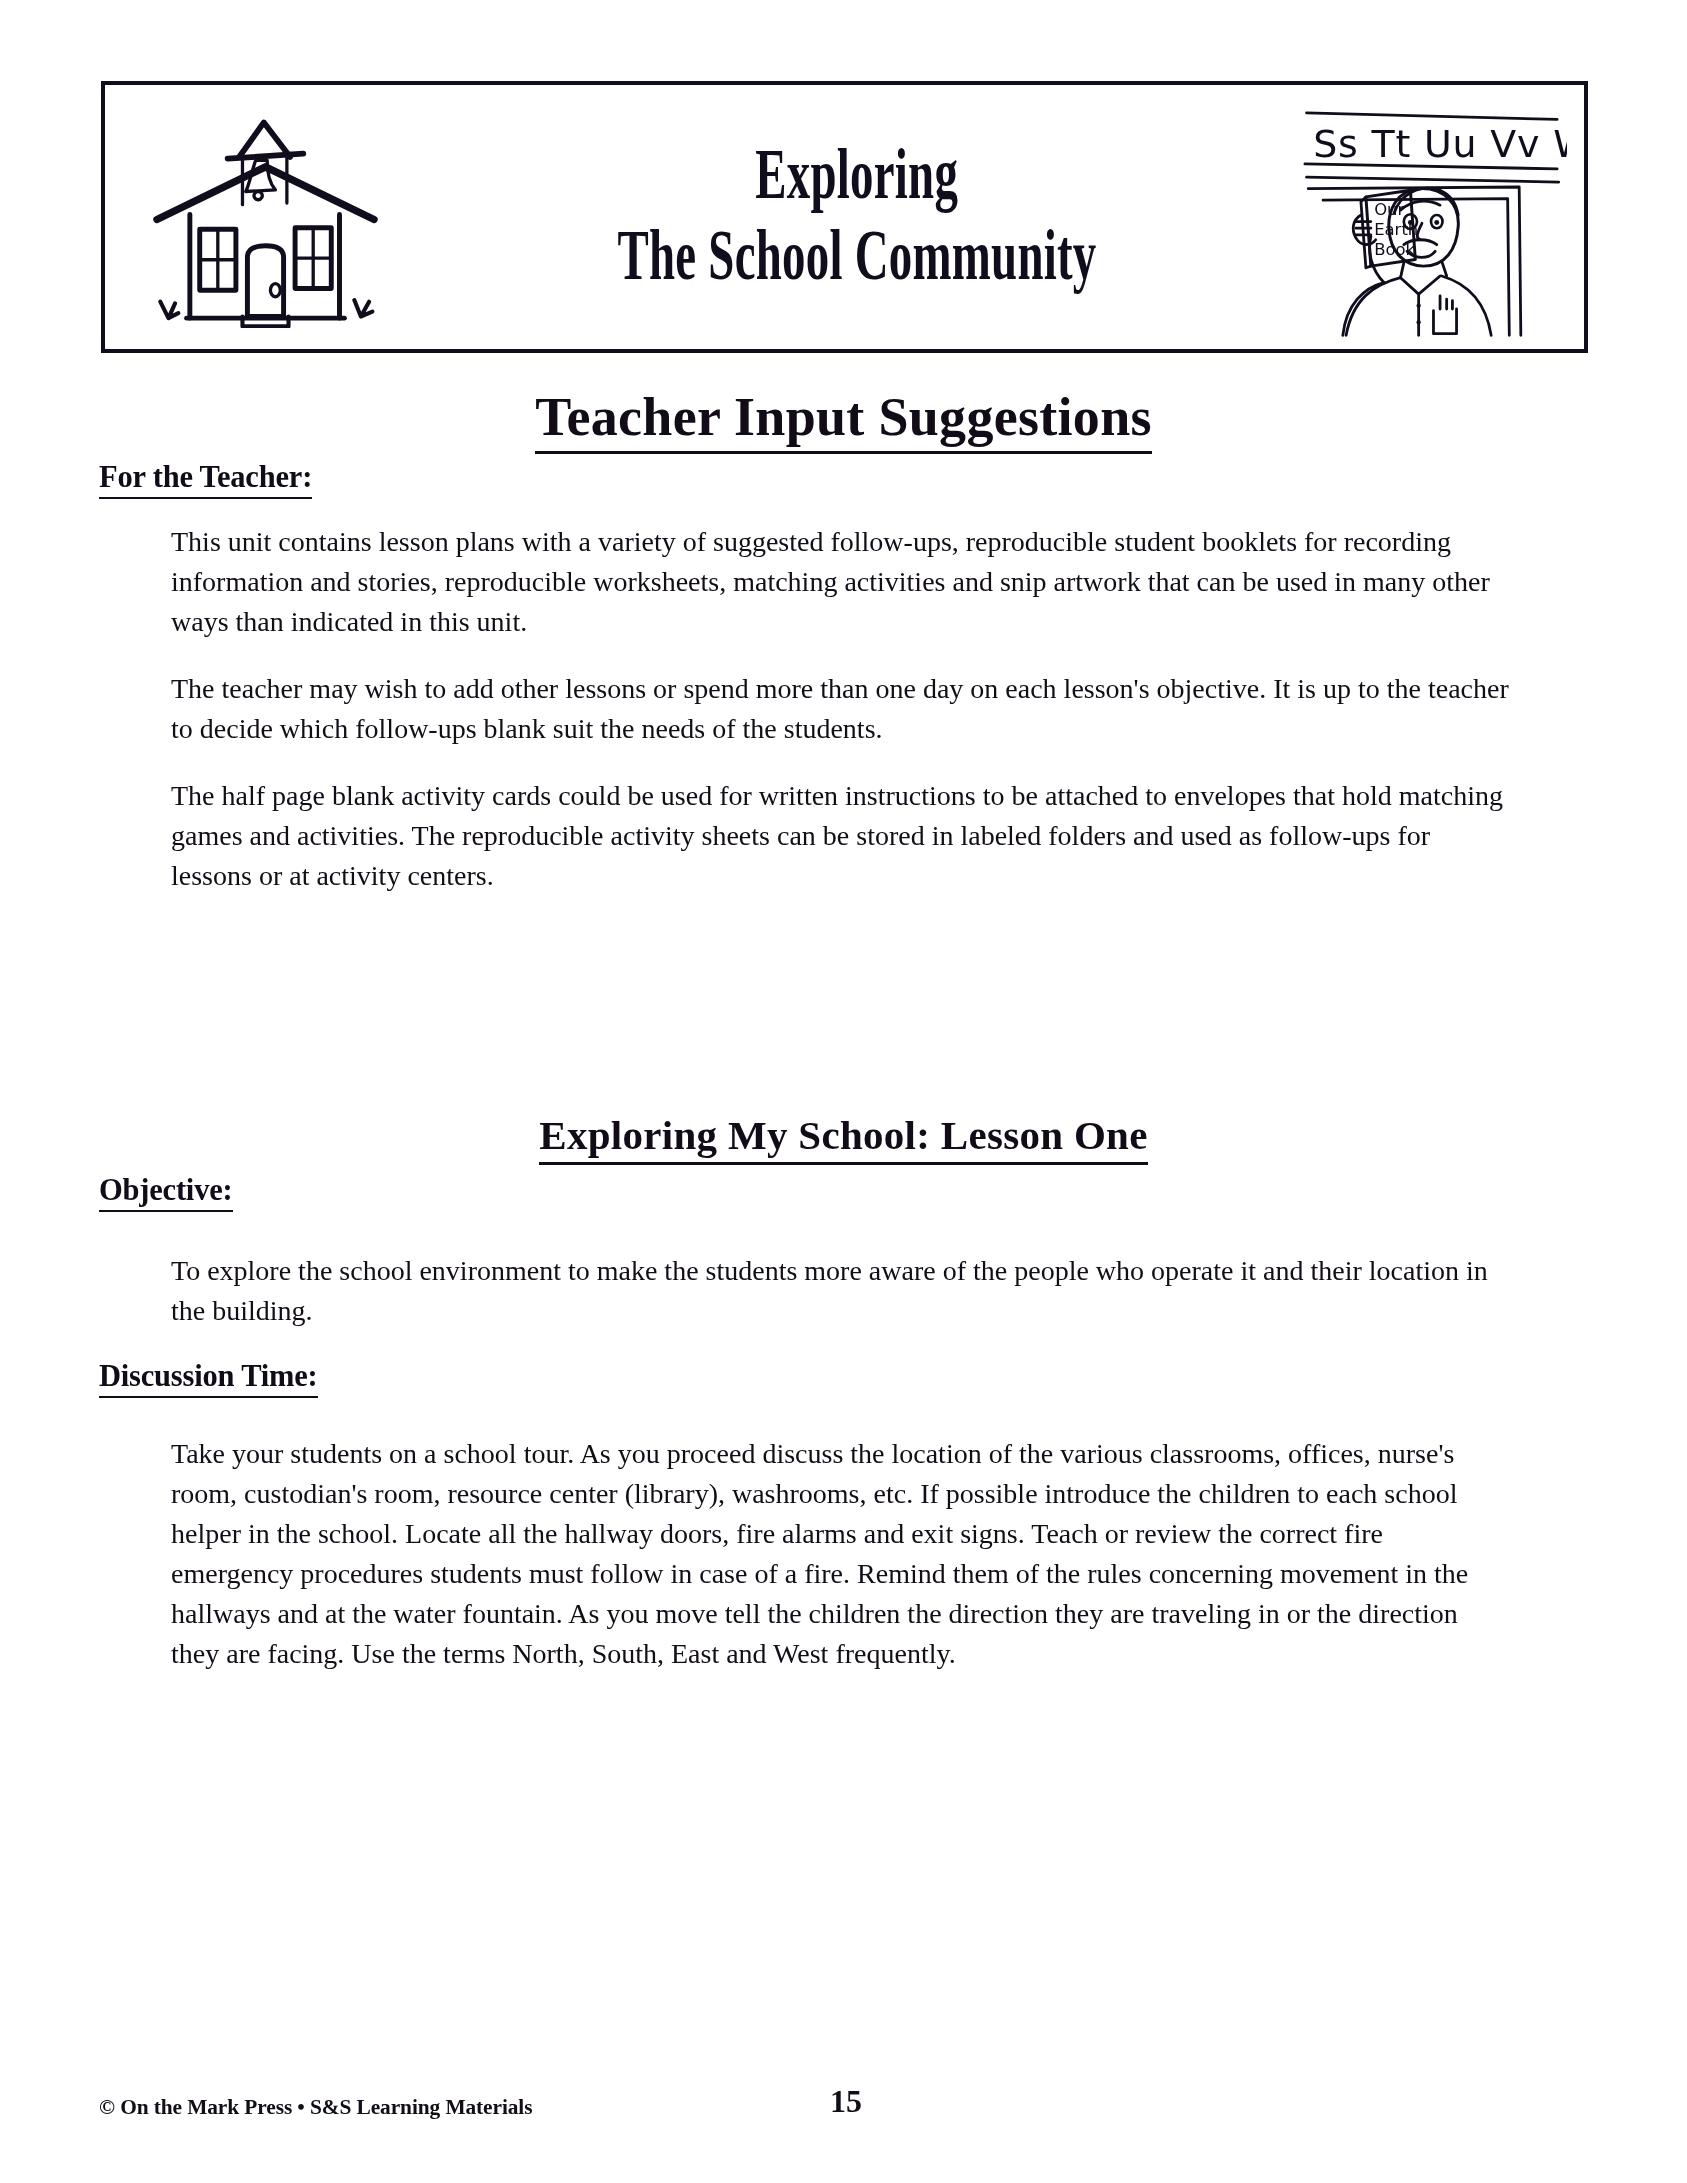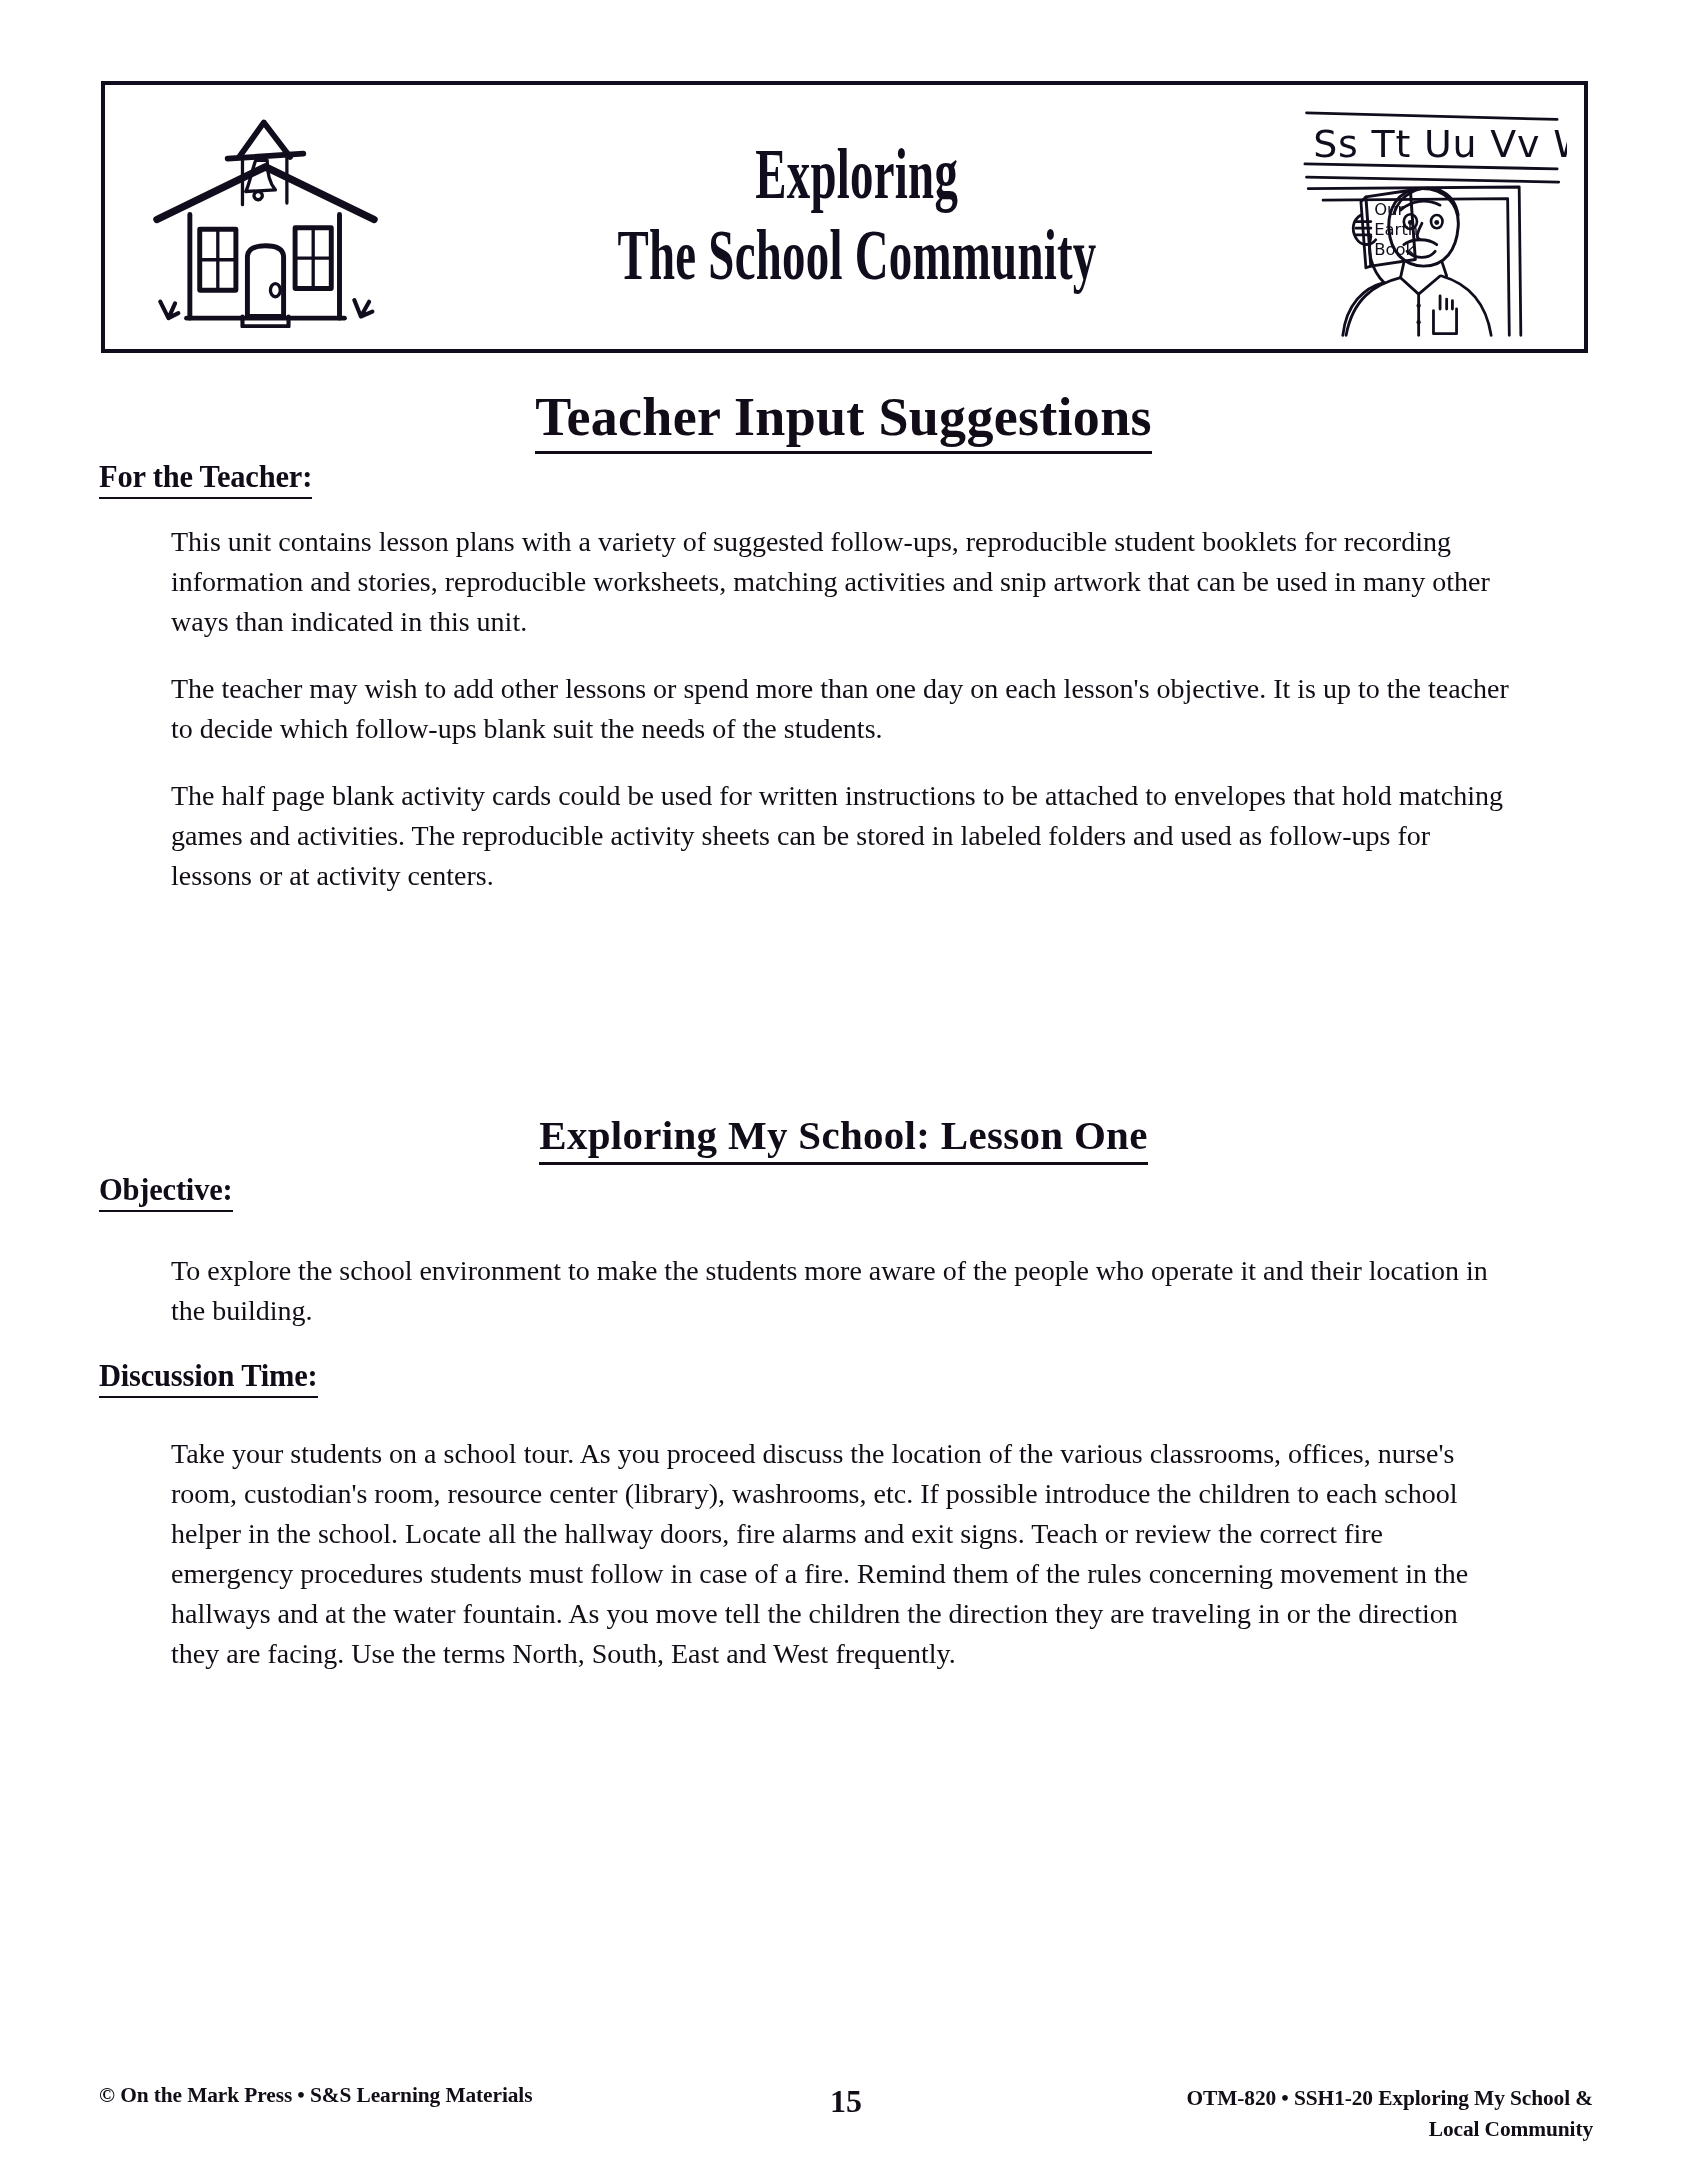--- a/index.html
+++ b/index.html
@@ -139,21 +139,21 @@
   #body-objective     { top: 1251px; }
   #body-discussion    { top: 1434px; }
 
   
   .footer {
     position: absolute;
     left: 99px;
     top: 2083px;
     width: 1494px;
     display: flex;
-    align-items: flex-start;
+    align-items: flex-end;
     font-weight: 700;
     font-size: 21.4px;
     color: #120d16;
     letter-spacing: -0.1px;
   }
   .footer-left  { flex: 0 0 44%; text-align: left; }
   .footer-mid   { flex: 0 0 12%; text-align: center; font-weight: 700; font-size: 32px; }
   .footer-right { flex: 1 1 auto; text-align: right; line-height: 31px; }
 
   
@@ -296,20 +296,16 @@
     <span>Discussion Time:</span>
   </div>
 
   <div class="body-block" id="body-discussion">
     <p>Take your students on a school tour.  As  you  proceed discuss the location of the various classrooms, offices, nurse's room, custodian's room, resource center (library), washrooms, etc. If possible introduce the children to each school helper in the school.  Locate all the hallway doors, fire alarms and exit signs. Teach or review the correct fire emergency procedures students must follow in case of a fire.  Remind them of the rules concerning movement in the hallways and at the water fountain.  As you move tell the children the direction they are traveling in or the direction they are facing.  Use the terms North, South, East and West frequently.</p>
   </div>
 
   <div class="footer">
     <div class="footer-left">© On the Mark Press • S&amp;S Learning Materials</div>
     <div class="footer-mid">15</div>
-    <div class="footer-right">
-      <div>OTM-820 • SSH1-20 Exploring My School &amp;</div>
-      <div>Local Community</div>
-    </div>
   </div>
 
 </div>
 
 
 </body></html>

